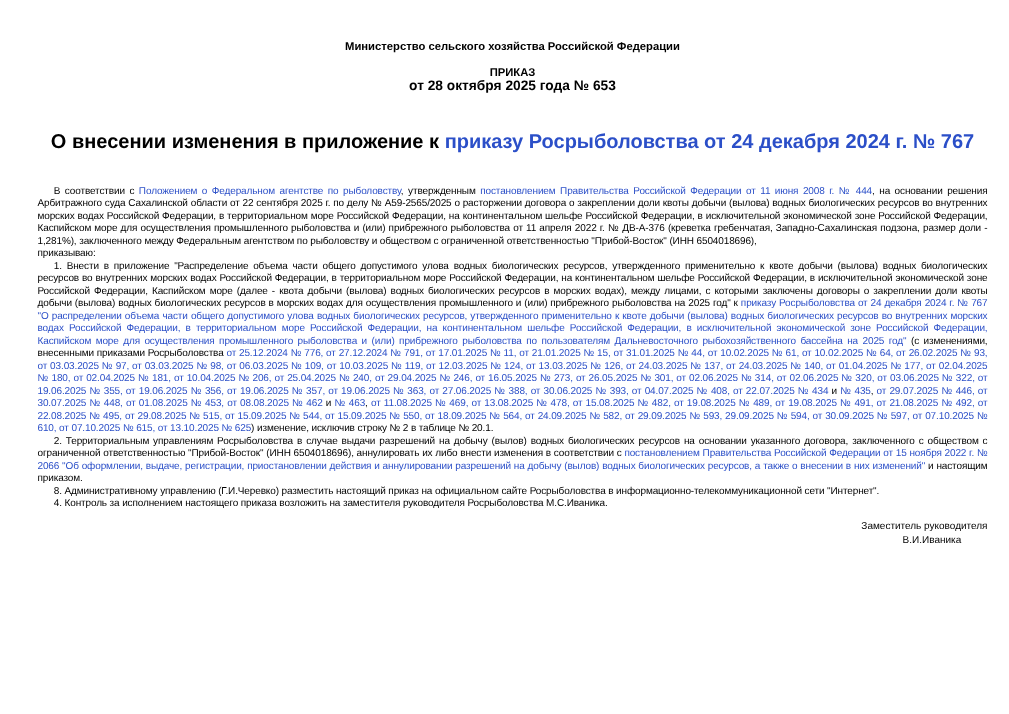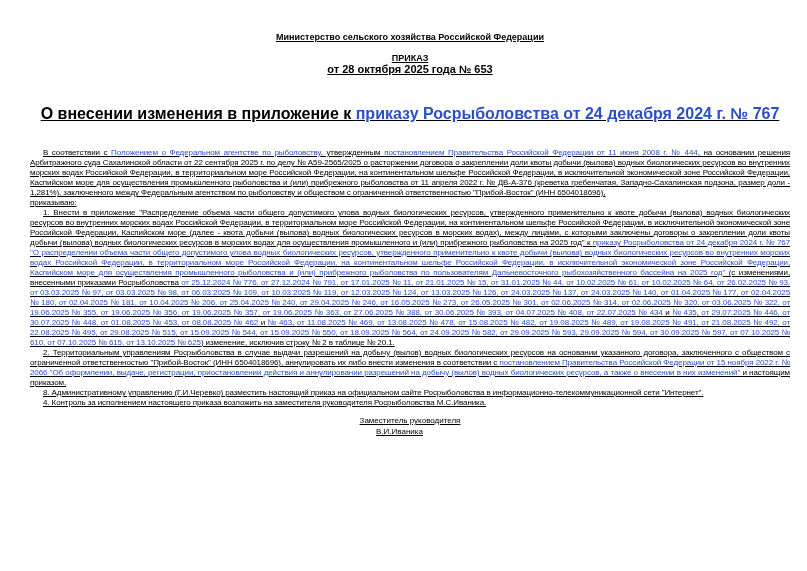--- a/index.html
+++ b/index.html
@@ -5,38 +5,37 @@
   html, body { margin: 0; padding: 0; background: #ffffff; }
   body { font-family: "Liberation Sans", "DejaVu Sans", sans-serif; }
   .page {
     position: relative;
     width: 807px; height: 571px;
     background: var(--page-bg, #ffffff);
     box-sizing: border-box;
     padding: 32px 17px 0 30px;
     overflow: hidden;
     color: var(--text, #000000);
-    text-decoration: underline;
   }
   .hdr { text-align: center; font-weight: bold; }
   .h-line  { font-size: 9px;  line-height: 11px; }
   .h-type  { font-size: 9px;  line-height: 11px; margin-top: 10px; text-align: center; }
   .h-date  { font-size: 11px;  line-height: 11px; }
   .h-title { font-size: 16px; line-height: 13px; margin-top: 32px; }
   .body {
     margin-top: 28px;
     font-size: 8px;
     line-height: 10px;
     letter-spacing: -0.1px;
     text-align: justify;
   }
   .para { margin: 0; }
   .indent { text-indent: 13px; }
   .lnk { color: var(--link, #2b4fc8); }
-  .sig { margin-top: 8px; text-align: center; font-size: 8px; line-height: 10.5px; }
+  .sig { margin-top: 8px; text-align: right; font-size: 8px; line-height: 10.5px; }
   .sig-name { margin-right: 21px; }
 </style>
 </head>
 <body>
 
 <div class="page">
 
   <div class="hdr">
     <div class="h-line">Министерство сельского хозяйства Российской Федерации</div>
     <div class="h-type">ПРИКАЗ</div>

